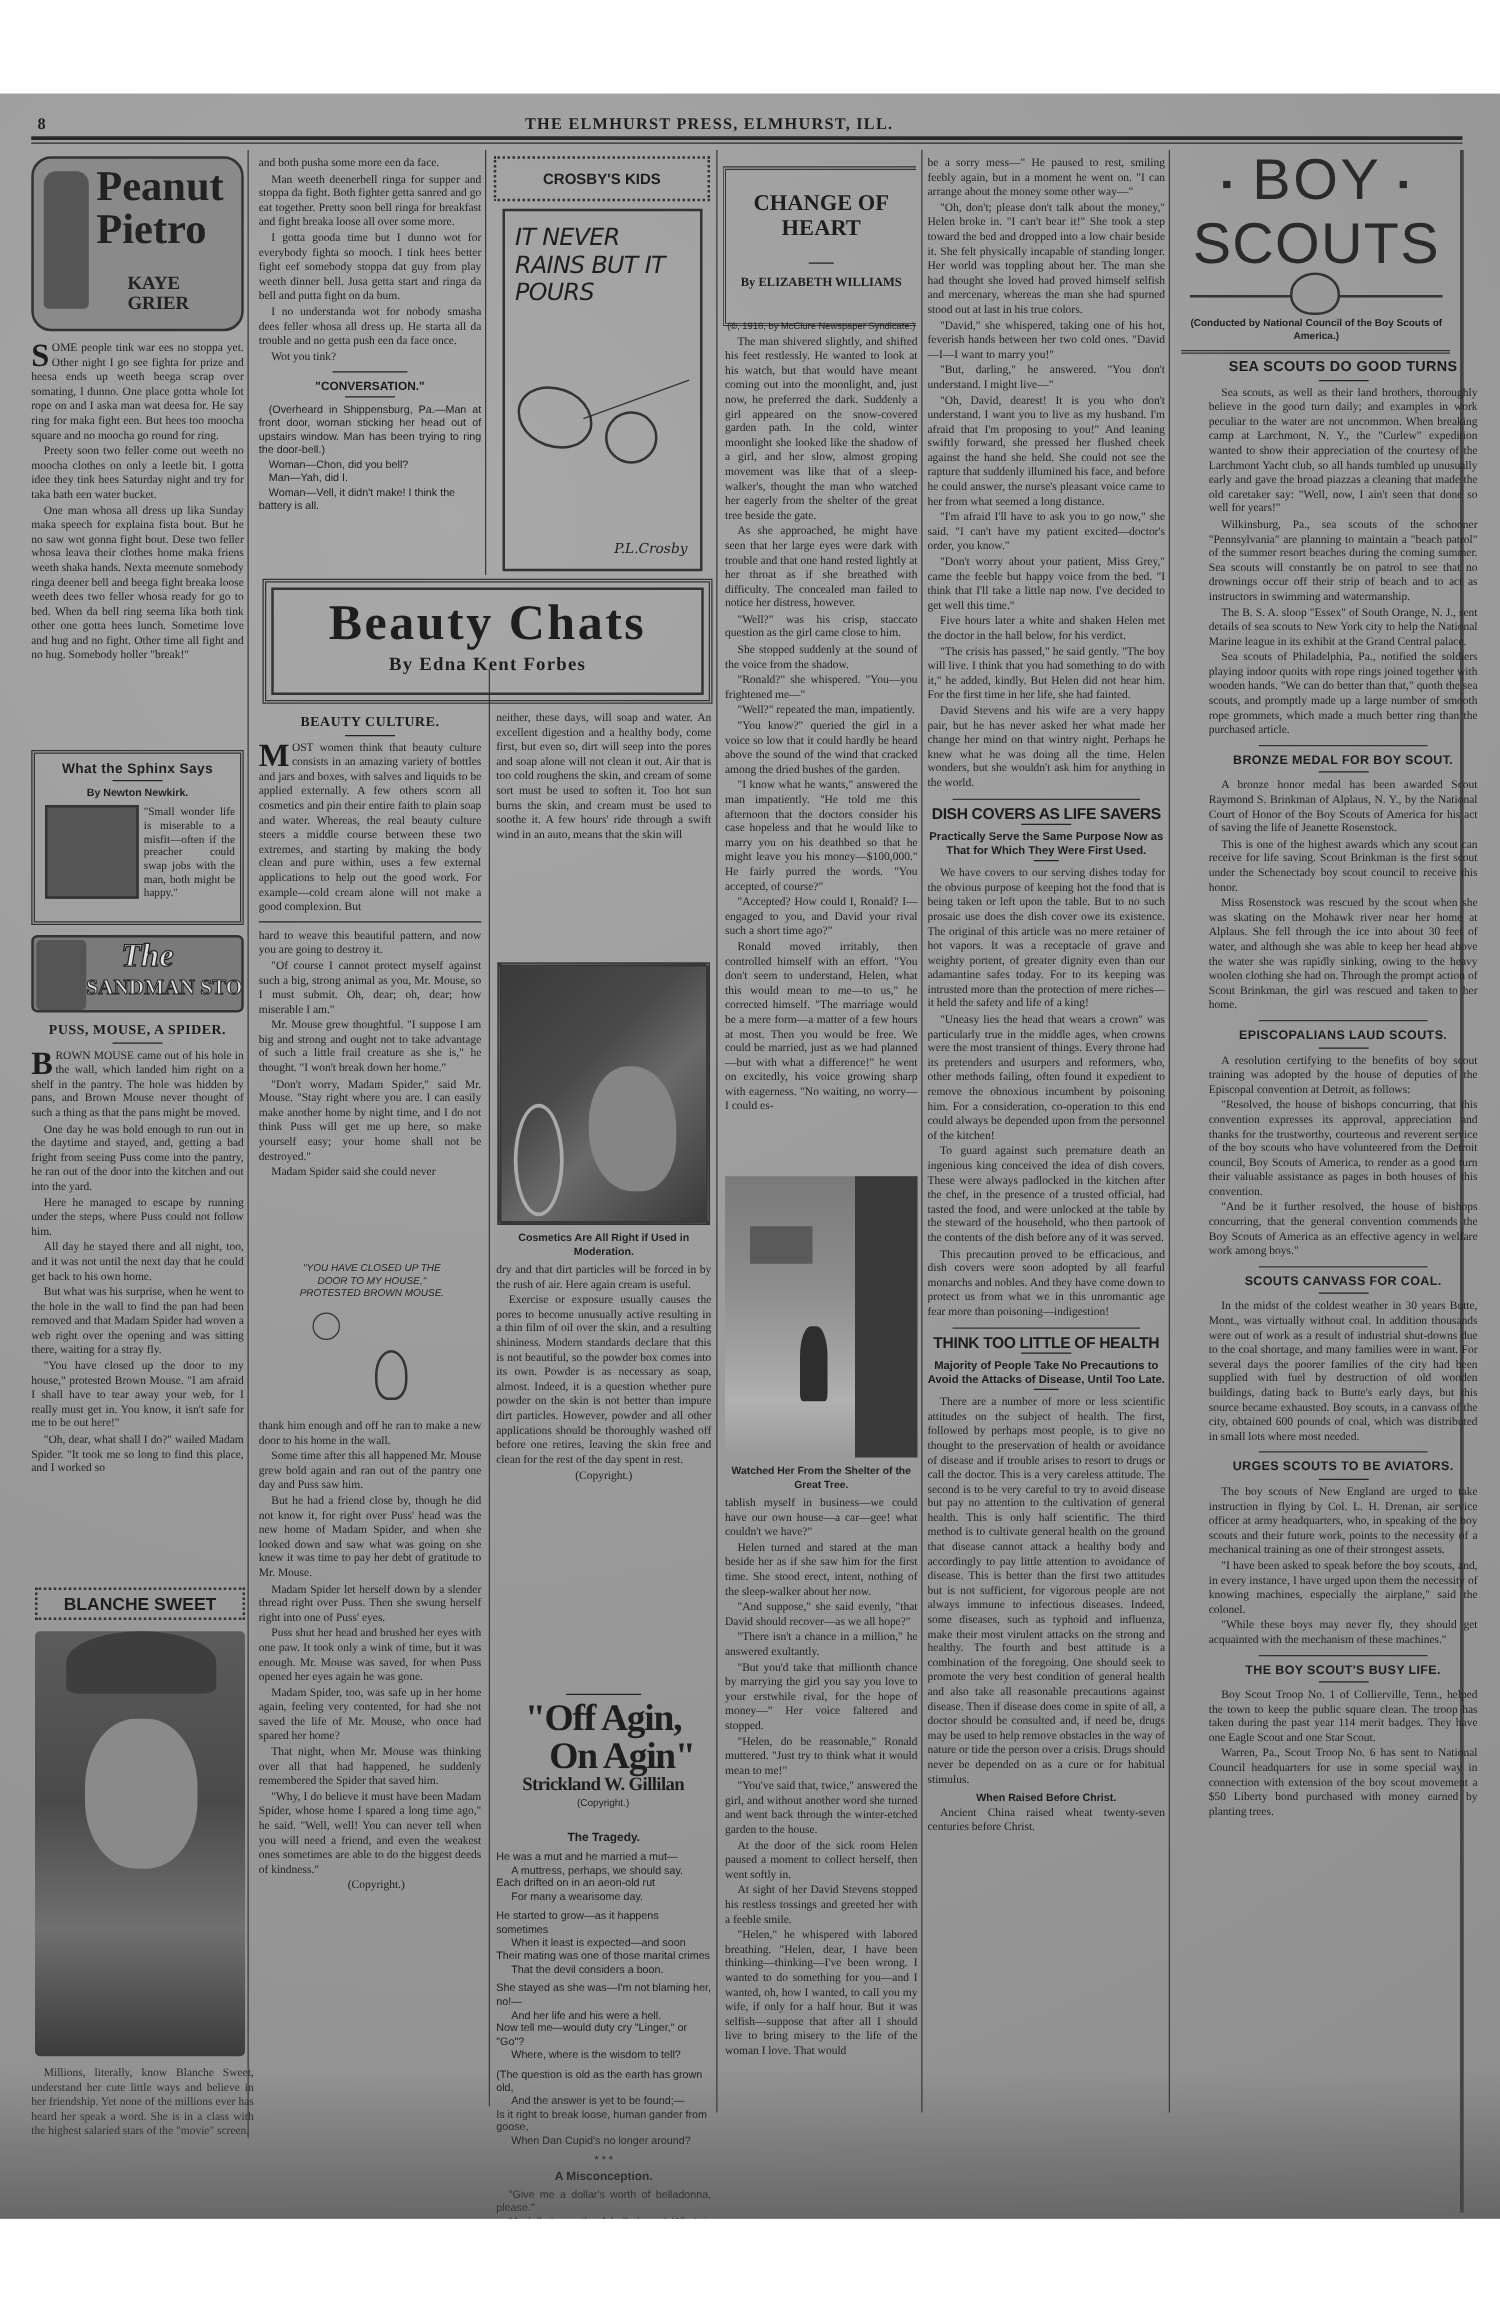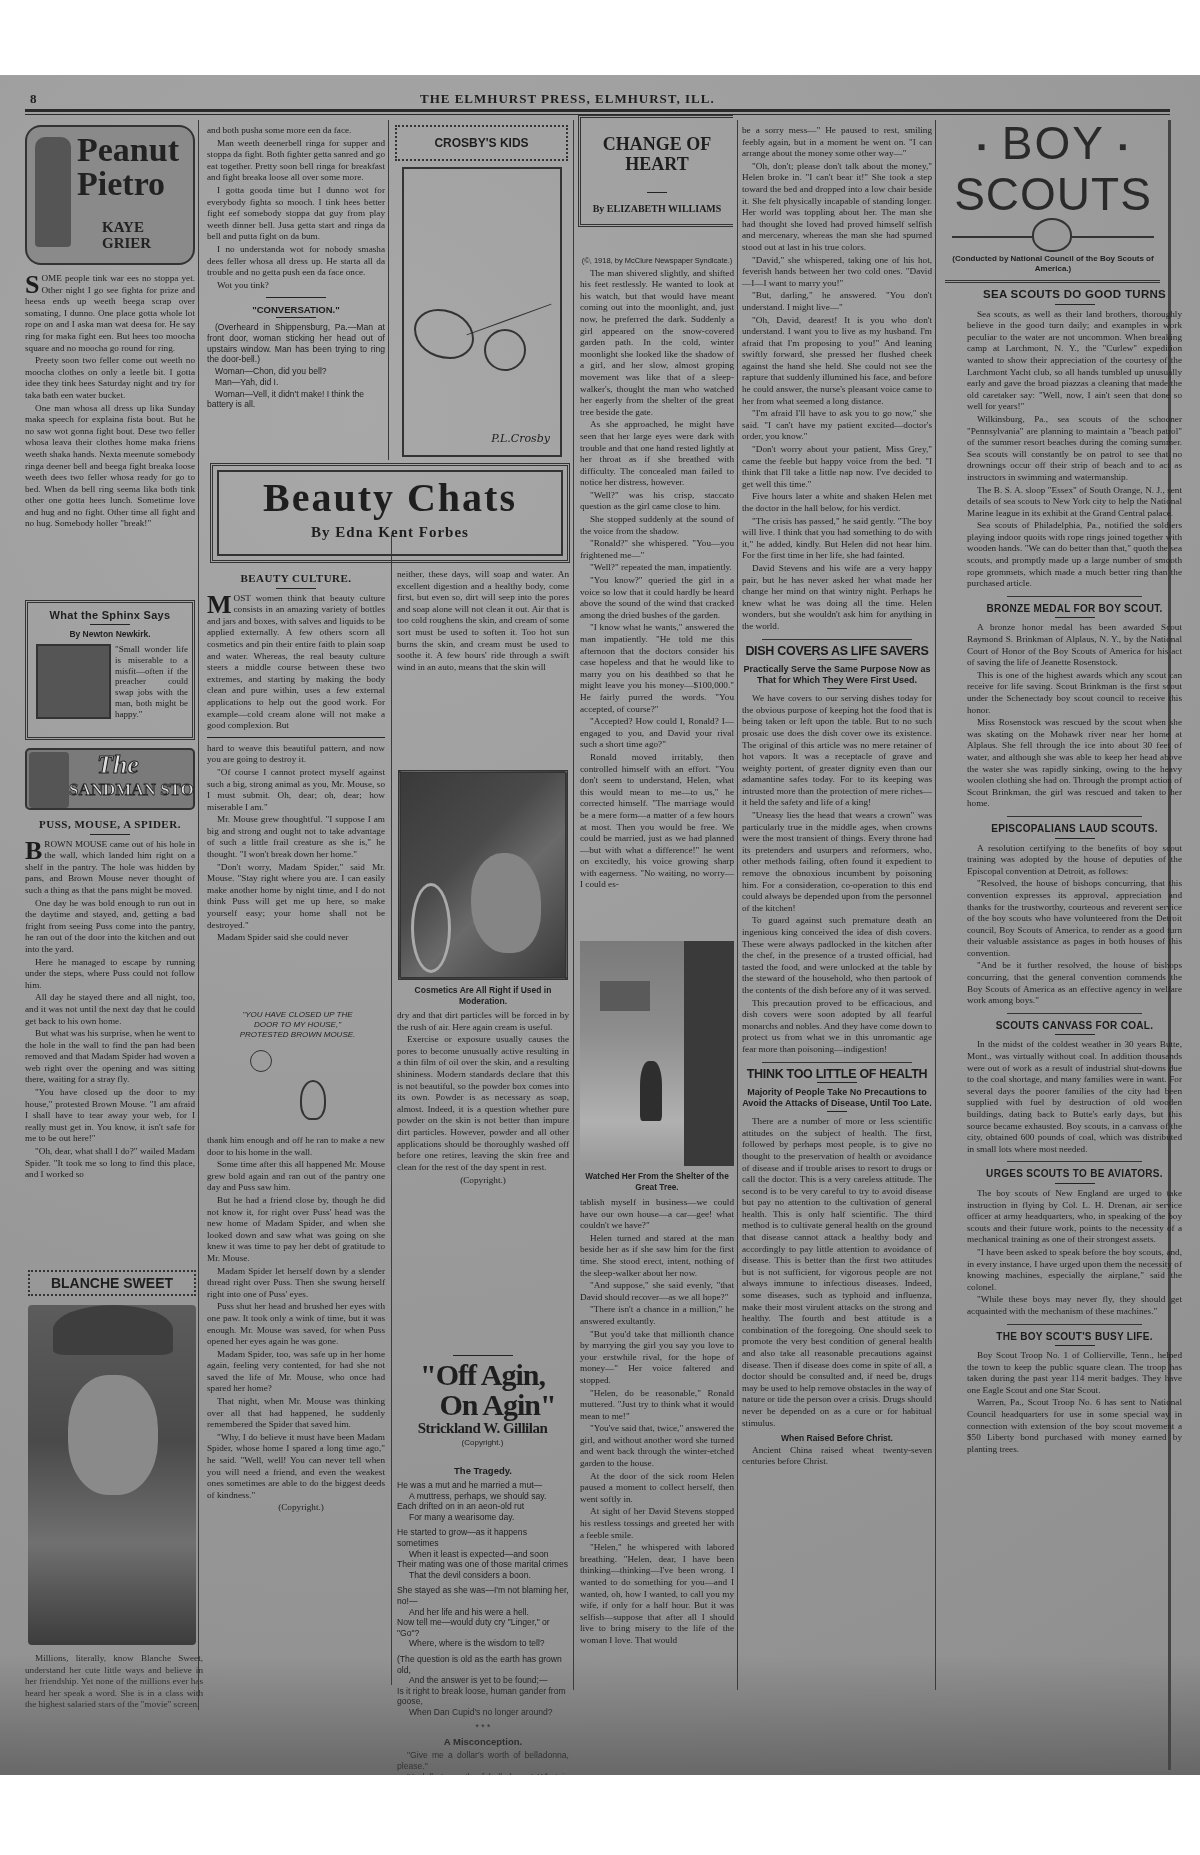--- a/index.html
+++ b/index.html
@@ -148,20 +148,21 @@
     <p>Madam Spider let herself down by a slender thread right over Puss. Then she swung herself right into one of Puss' eyes.</p>
     <p>Puss shut her head and brushed her eyes with one paw. It took only a wink of time, but it was enough. Mr. Mouse was saved, for when Puss opened her eyes again he was gone.</p>
     <p>Madam Spider, too, was safe up in her home again, feeling very contented, for had she not saved the life of Mr. Mouse, who once had spared her home?</p>
     <p>That night, when Mr. Mouse was thinking over all that had happened, he suddenly remembered the Spider that saved him.</p>
     <p>"Why, I do believe it must have been Madam Spider, whose home I spared a long time ago," he said. "Well, well! You can never tell when you will need a friend, and even the weakest ones sometimes are able to do the biggest deeds of kindness."</p>
     <p class="center">(Copyright.)</p>
   </div>
 
   <div style="position:absolute; left:395px; top:50px; width:173px; height:36px; border:2px dotted #333; font-family:'Liberation Sans',sans-serif; font-weight:bold; font-size:12px; text-align:center; line-height:32px;">CROSBY'S KIDS</div>
   <div style="position:absolute; left:402px; top:92px; width:160px; height:290px; border:2px solid #333;">
+    <div style="font-family:'DejaVu Sans',sans-serif; font-style:italic; font-size:19px; line-height:22px; padding:10px 8px; letter-spacing:-0.5px;">IT NEVER RAINS BUT IT POURS</div>
     <div style="position:absolute; left:10px; top:140px; width:60px; height:50px; border:2px solid #333; border-radius:40% 60% 40% 60%;"></div>
     <div style="position:absolute; left:80px; top:160px; width:42px; height:42px; border:2px solid #333; border-radius:50%;"></div>
     <div style="position:absolute; left:60px; top:150px; width:90px; height:1px; background:#333; transform:rotate(-20deg);"></div>
     <div style="position:absolute; right:10px; bottom:10px; font-style:italic; font-size:11px;">P.L.Crosby</div>
   </div>
 
   <div class="col" style="left:397px; top:494px; width:172px;">
     <p class="noind">neither, these days, will soap and water. An excellent digestion and a healthy body, come first, but even so, dirt will seep into the pores and soap alone will not clean it out. Air that is too cold roughens the skin, and cream of some sort must be used to soften it. Too hot sun burns the skin, and cream must be used to soothe it. A few hours' ride through a swift wind in an auto, means that the skin will</p>
   </div>
   <div style="position:absolute; left:398px; top:695px; width:170px; height:210px; border:3px double #333; background:linear-gradient(135deg,#3a3a3a 0%,#4a4a4a 40%,#6a6a6a 60%,#3a3a3a 100%);">
@@ -210,21 +211,21 @@
       <div>Is it right to break loose, human gander from goose,</div>
       <div class="in">When Dan Cupid's no longer around?</div>
     </div>
     <div class="center">* * *</div>
     <div class="sub" style="font-size:9.5px; margin:3px 0;">A Misconception.</div>
     <p style="text-indent:10px; text-align:justify;">"Give me a dollar's worth of belladonna, please."</p>
     <p style="text-indent:10px; text-align:justify;">"A dollar's worth of belladonna! What in the world do you want with that much of such a drug?"</p>
 
   </div>
 
-  <div style="position:absolute; left:578px; top:40px; width:155px; height:112px; border-top:3px double #333; border-bottom:3px double #333; border-left:3px double #333; text-align:center;">
+  <div style="position:absolute; left:578px; top:58px; width:155px; height:128px; border-top:3px double #333; border-bottom:3px double #333; border-left:3px double #333; text-align:center;">
     <div style="font-family:'Liberation Serif',serif; font-weight:bold; font-size:18px; line-height:20px; margin-top:16px;">CHANGE OF HEART</div>
     <div style="width:20px; height:1px; background:#222; margin:18px auto 10px;"></div>
     <div style="font-family:'Liberation Serif',serif; font-weight:bold; font-size:10px;">By ELIZABETH WILLIAMS</div>
   </div>
   <div class="col" style="left:580px; top:180px; width:154px;">
     <p class="noind" style="font-size:7.5px; text-align:center; font-family:'Liberation Sans',sans-serif;">(©, 1918, by McClure Newspaper Syndicate.)</p>
     <p>The man shivered slightly, and shifted his feet restlessly. He wanted to look at his watch, but that would have meant coming out into the moonlight, and, just now, he preferred the dark. Suddenly a girl appeared on the snow-covered garden path. In the cold, winter moonlight she looked like the shadow of a girl, and her slow, almost groping movement was like that of a sleep-walker's, thought the man who watched her eagerly from the shelter of the great tree beside the gate.</p>
     <p>As she approached, he might have seen that her large eyes were dark with trouble and that one hand rested lightly at her throat as if she breathed with difficulty. The concealed man failed to notice her distress, however.</p>
     <p>"Well?" was his crisp, staccato question as the girl came close to him.</p>
     <p>She stopped suddenly at the sound of the voice from the shadow.</p>

